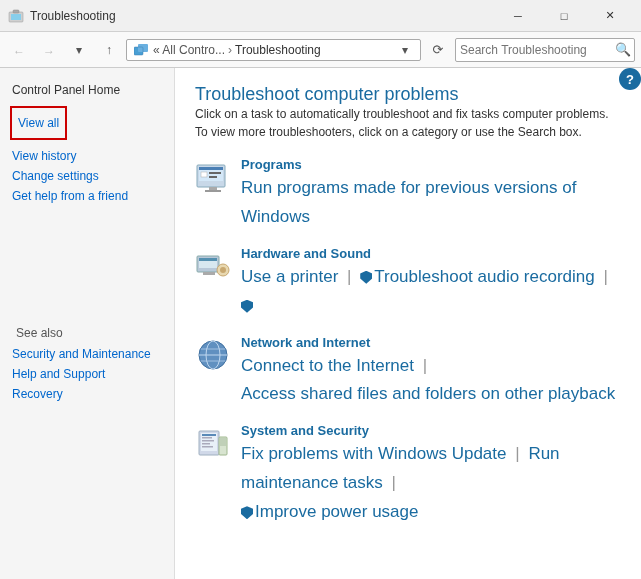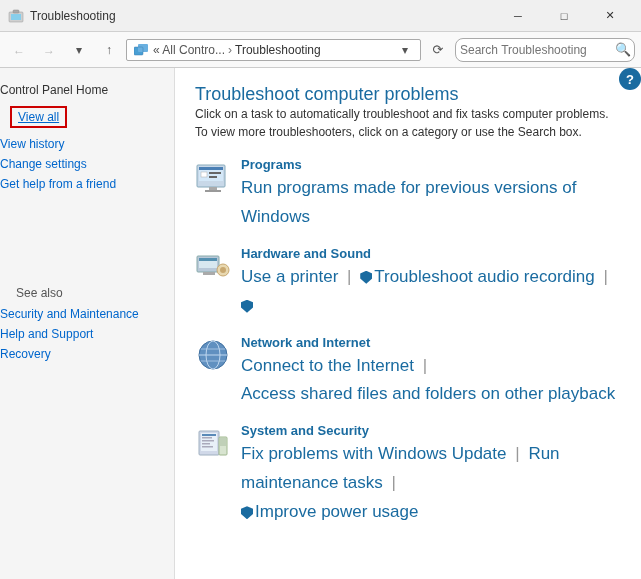--- a/index.html
+++ b/index.html
@@ -84,21 +84,21 @@
     }
     .refresh-btn {
       width: 26px; height: 24px;
       display: flex; align-items: center; justify-content: center;
       cursor: pointer; color: #555; font-size: 13px;
     }
     .search-box {
       width: 180px;
       height: 24px;
       border: 1px solid #aaa;
-      border-radius: 8px;
+      border-radius: 2px;
       display: flex;
       align-items: center;
       background: white;
       padding: 0 4px;
     }
     .search-input {
       border: none; outline: none;
       font-size: 12px; color: #999;
       flex: 1;
       background: transparent;
@@ -119,41 +119,40 @@
     .sidebar {
       width: 175px;
       min-width: 175px;
       background: #f5f5f5;
       border-right: 1px solid #ddd;
       padding: 12px 0;
     }
     .sidebar-section { margin-bottom: 16px; }
     .sidebar-link {
       display: block;
-      padding: 3px 0;
+      padding: 3px 12px;
       font-size: 12px;
       color: #0066cc;
       cursor: pointer;
       text-decoration: none;
     }
     .sidebar-link.view-all {
       border: 2px solid #cc0000;
       margin: 2px 10px 2px 10px;
-      padding: 2px 6px;
+      padding: 8px 6px;
       display: inline-block;
-      text-decoration: underline;
     }
     .sidebar-heading {
       padding: 4px 16px;
       font-size: 12px;
       color: #555;
       font-weight: normal;
     }
     .sidebar-see-also {
-      margin-top: 88px;
+      margin-top: 116px;
     }
 
     
     .content {
       flex: 1;
       padding: 16px 20px;
       overflow-y: auto;
     }
     .content-title {
       font-size: 18px;

